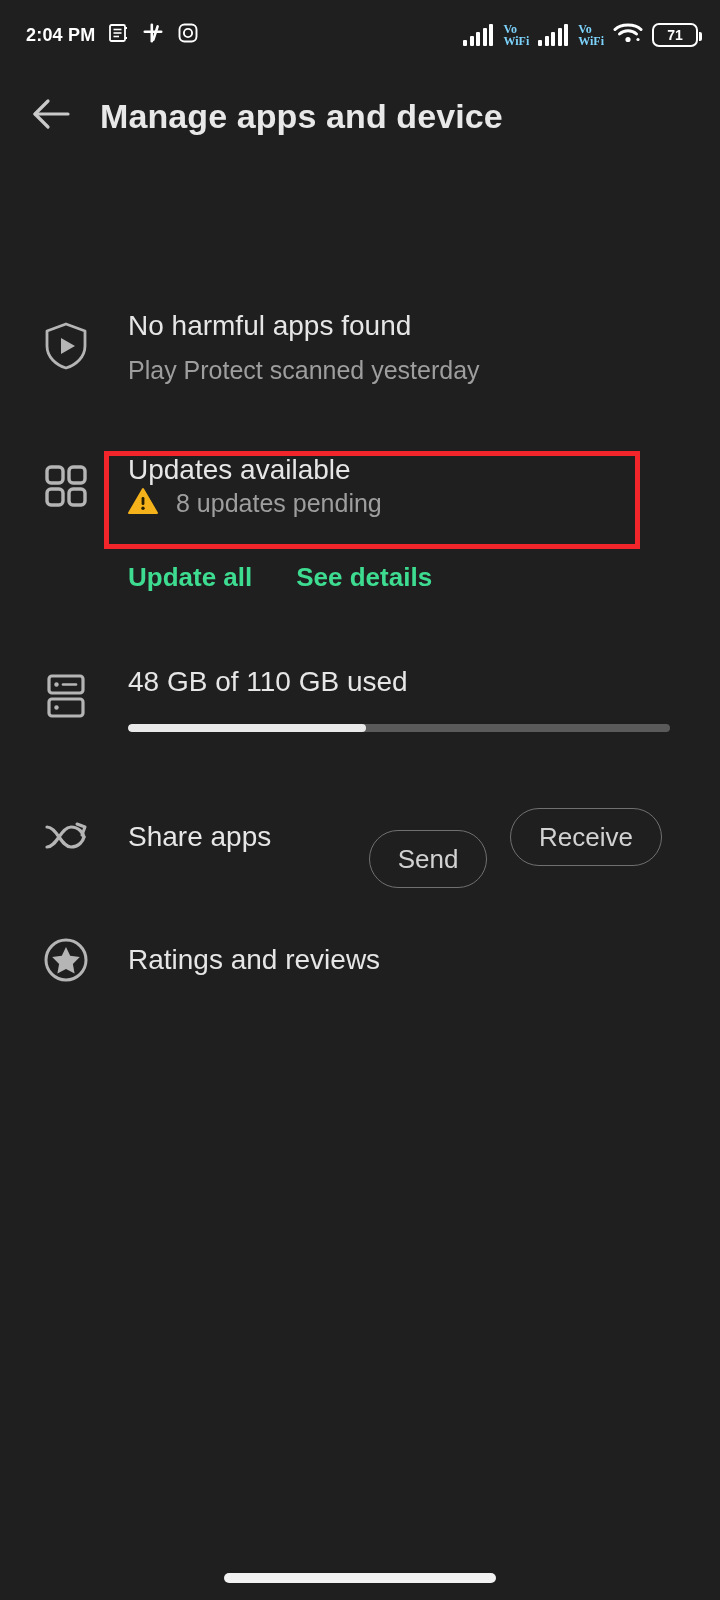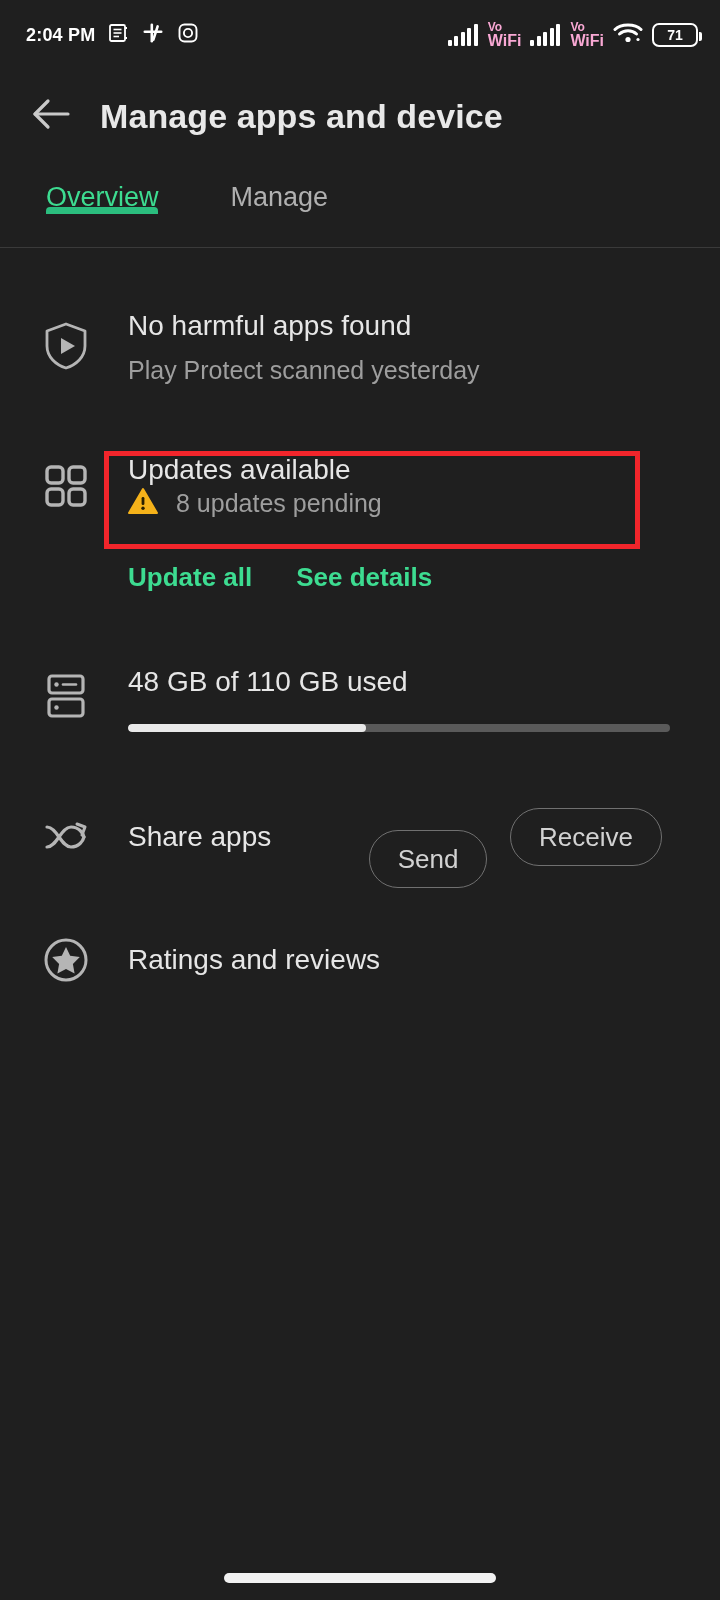--- a/index.html
+++ b/index.html
@@ -24,22 +24,22 @@
 
   
   .bars { display:flex; align-items:flex-end; gap:2.5px; height:22px; }
   .bars i { display:block; width:4px; background:#ffffff; border-radius:1px; }
   .bars i:nth-child(1){ height:6px; }
   .bars i:nth-child(2){ height:10px; }
   .bars i:nth-child(3){ height:14px; }
   .bars i:nth-child(4){ height:18px; }
   .bars i:nth-child(5){ height:22px; }
   .vowifi { display:flex; flex-direction:column; align-items:flex-start; line-height:1.0; margin-left:1px; }
-  .vowifi span { color:#f9a8d4; font-size:12px; font-weight:bold; }
-  .vowifi span.lo { font-size:16px; }
+  .vowifi span { color:#7dd3fc; font-size:12px; font-weight:bold;font-family:Liberation Serif, serif; }
+  .vowifi span.lo { font-size:12px; }
 
   .battery {
     position:relative; width:46px; height:24px;
     border:2.5px solid #ffffff; border-radius:7px;
     display:flex; align-items:center; justify-content:center;
   }
   .battery::after {
     content:""; position:absolute; right:-6px; top:7px;
     width:3.5px; height:9px; background:#ffffff; border-radius:0 2px 2px 0;
   }
@@ -215,29 +215,20 @@
       <span>
         <svg width="44" height="40" viewBox="0 0 44 40">
           <line x1="5" y1="20" x2="38" y2="20" stroke="#c9c9c9" stroke-width="3.2" stroke-linecap="round"></line>
           <polyline points="18,7 5,20 18,33" fill="none" stroke="#c9c9c9" stroke-width="3.2" stroke-linecap="round" stroke-linejoin="round"></polyline>
         </svg>
       </span>
     </div>
     <div class="page-title">Manage apps and device</div>
   </div>
 
-  <div class="tabs">
-    <div class="tab active" id="tab-overview">
-      <div class="tab-label">Overview</div>
-      <div class="tab-indicator"></div>
-    </div>
-    <div class="tab inactive" id="tab-manage">
-      <div class="tab-label">Manage</div>
-    </div>
-  </div>
 
   <div class="row-icon" style="top:322px;">
     <svg width="46" height="50" viewBox="0 0 46 50">
       <path d="M23 3 L42 10 V25 C42 36, 33 44, 23 47 C13 44, 4 36, 4 25 V10 Z" fill="none" stroke="#b5b5b5" stroke-width="2.8" stroke-linejoin="round"></path>
       <polygon points="18,17 32,25 18,33" fill="#b5b5b5"></polygon>
     </svg>
   </div>
   <div class="protect-block">
     <div class="protect-title">No harmful apps found</div>
     <div class="protect-sub">Play Protect scanned yesterday</div>

